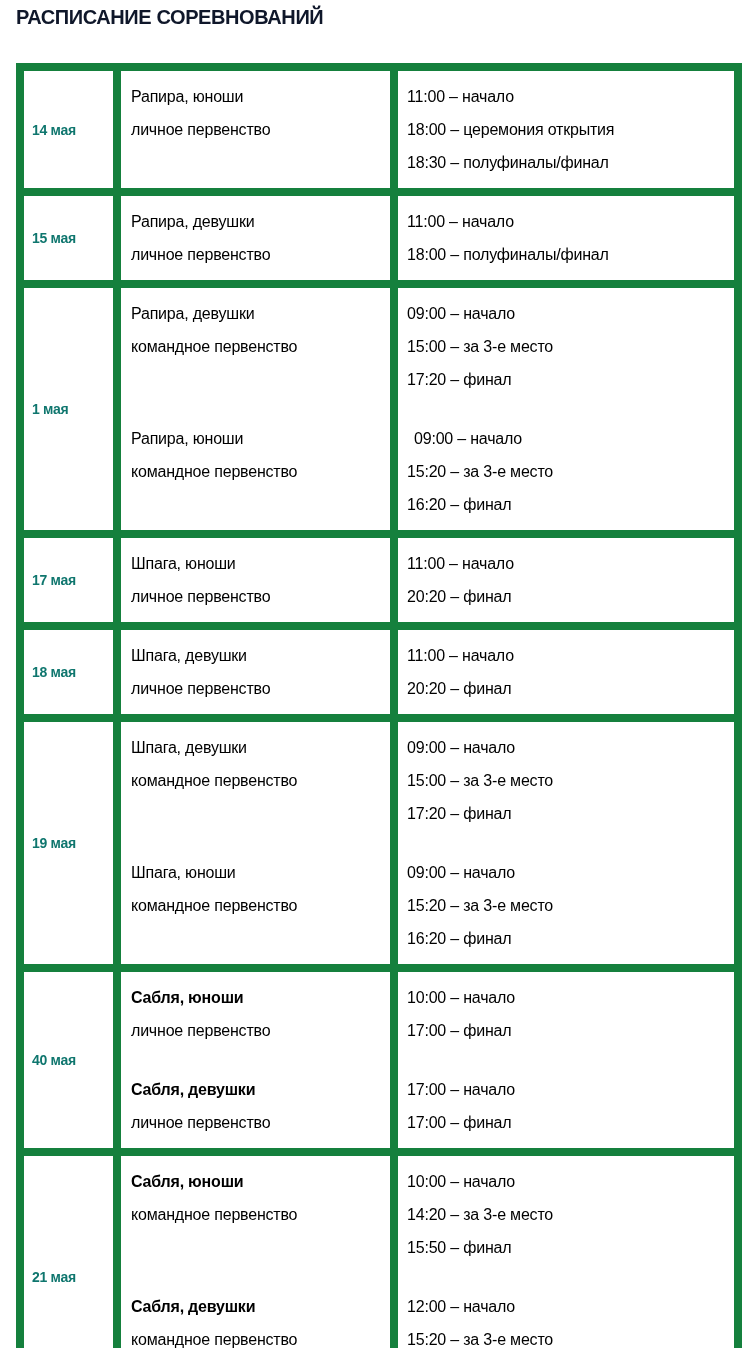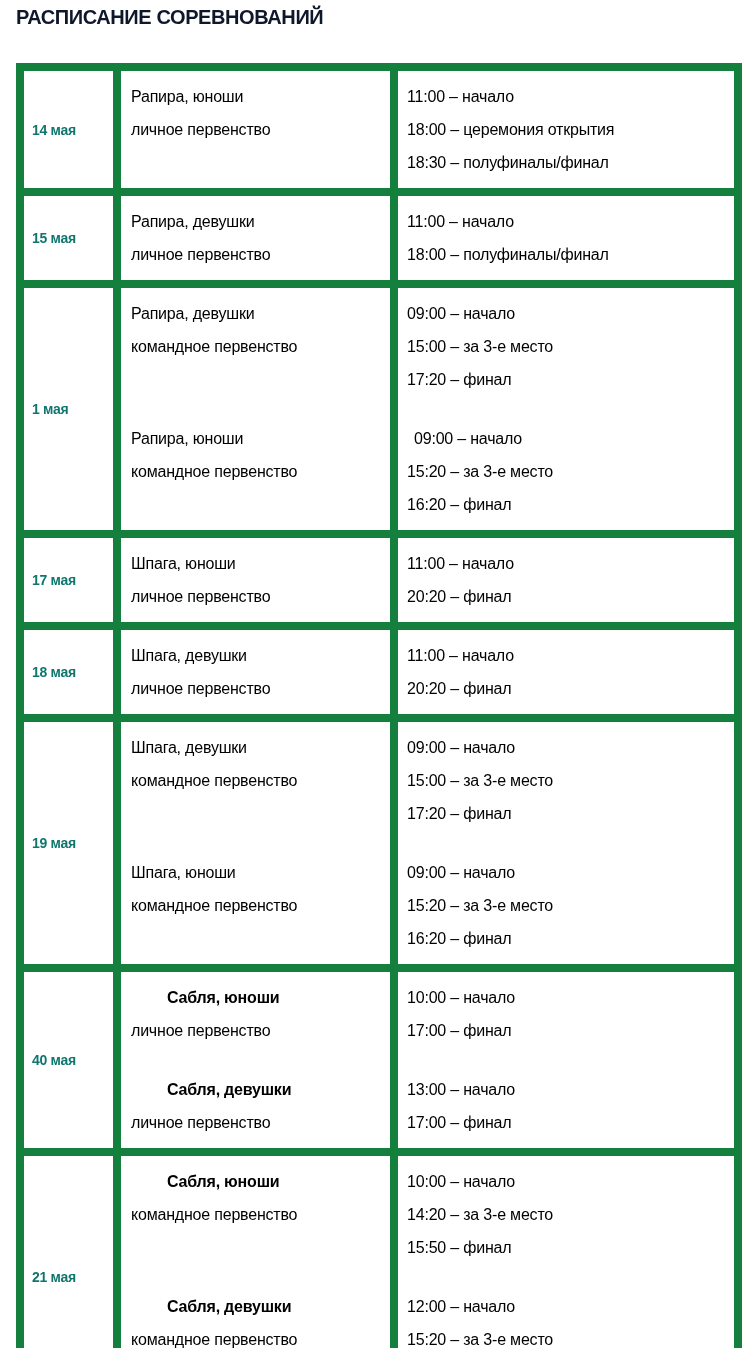--- a/index.html
+++ b/index.html
@@ -85,21 +85,20 @@
   }
 
   .line {
     font-size: 16px;
     line-height: 33px;
     white-space: nowrap;
     letter-spacing: -0.2px;
   }
   .line.bold {
     font-weight: bold;
-    margin-left: 36px;
   }
   .line.indent {
     padding-left: 7px;
   }
 
   
   .cell-event .block + .block { margin-top: 59px; }
   .cell-times .block + .block { margin-top: 26px; }
 
   .cell-event.two-line-pair .block + .block { margin-top: 26px; }
@@ -254,21 +253,21 @@
               <div class="line bold">Сабля, девушки</div>
               <div class="line">личное первенство</div>
             </div>
           </td>
           <td class="cell-times">
             <div class="block">
               <div class="line">10:00 – начало</div>
               <div class="line">17:00 – финал</div>
             </div>
             <div class="block">
-              <div class="line">13:00 – начало</div>
+              <div class="line">17:00 – начало</div>
               <div class="line">17:00 – финал</div>
             </div>
           </td>
         </tr>
         <tr>
           <td class="cell-date">
             <div class="date-label">21 мая</div>
           </td>
           <td class="cell-event">
             <div class="block">

